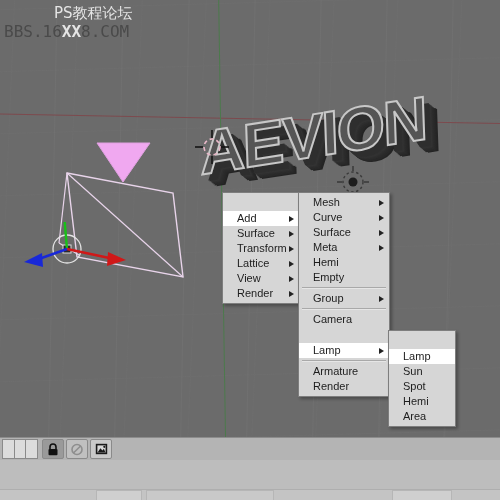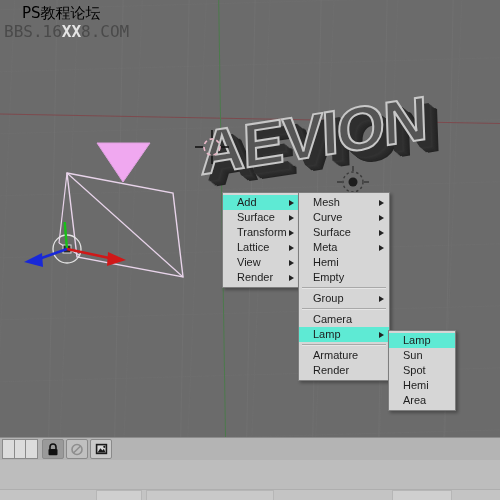--- a/index.html
+++ b/index.html
@@ -124,25 +124,26 @@
 
   
   #watermark {
     position: absolute;
     left: 0; top: 4px;
     width: 220px;
     z-index: 40;
     pointer-events: none;
   }
   #watermark .line1 {
-    color: #000000;
+    color: #e5e5e5;
     font-size: 15px;
     font-family: "DejaVu Sans", sans-serif;
     padding-left: 22px;
     line-height: 18px;
+    margin-left: 32px;
   }
   #watermark .line2 {
     color: #4a4a4a;
     font-size: 16px;
     font-family: "DejaVu Sans Mono", monospace;
     padding-left: 4px;
     line-height: 19px;
     letter-spacing: 0px;
   }
   #watermark .line2 .hl { color: #e5e5e5; font-weight: bold; }
@@ -160,21 +161,22 @@
     position: relative;
     height: 15px;
     line-height: 15px;
     font-size: 11px;
     color: #1d1d1d;
     padding: 0 18px 0 14px;
     white-space: nowrap;
     font-family: "Liberation Sans", sans-serif;
   }
   .menu-item.highlight {
-    background: #5eead4;
+    background: #ffffff;
+    margin-top: 16px;
   }
   .menu-item .arrow {
     position: absolute;
     right: 5px; top: 50%;
     margin-top: -3px;
     width: 0; height: 0;
     border-left: 5px solid #222;
     border-top: 3px solid transparent;
     border-bottom: 3px solid transparent;
   }

